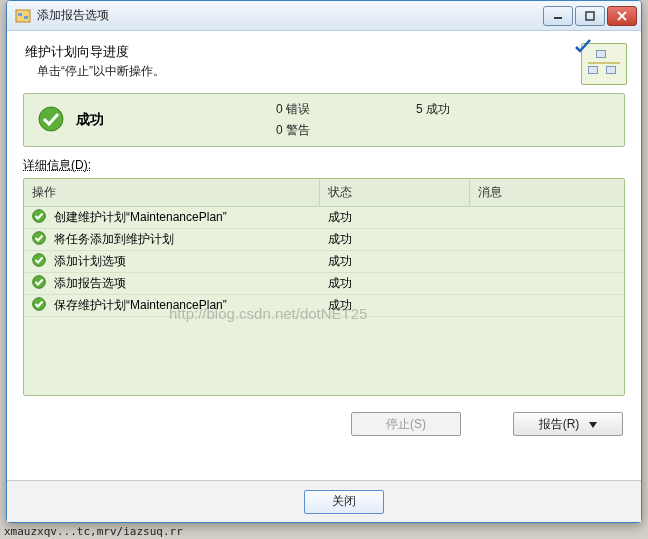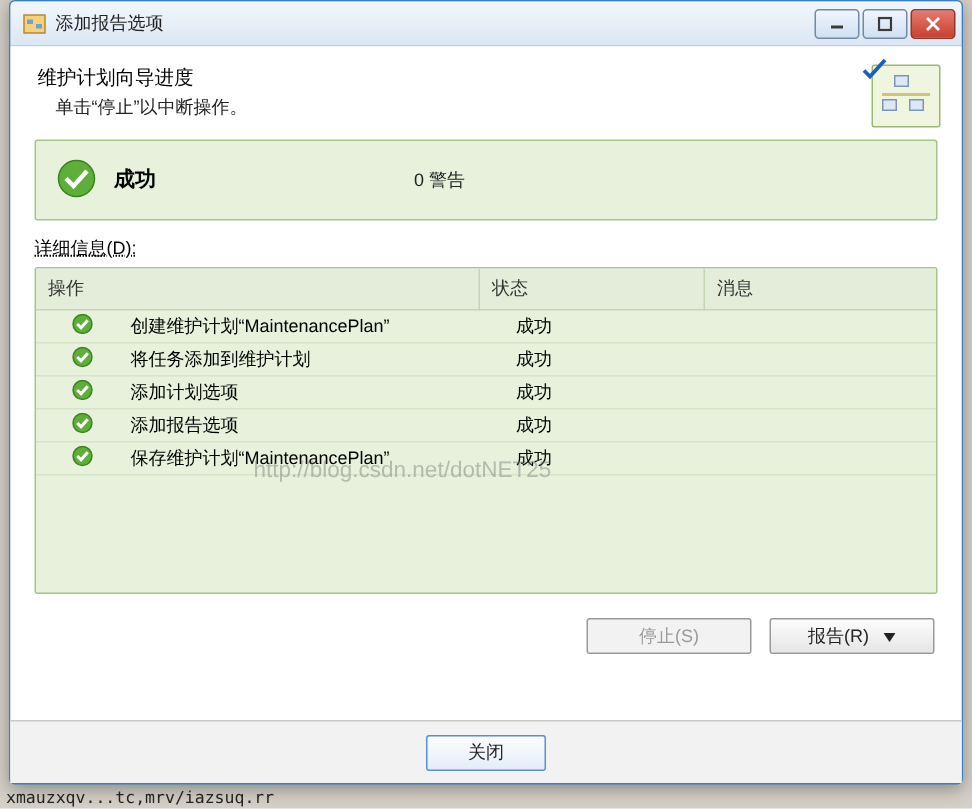--- a/index.html
+++ b/index.html
@@ -57,29 +57,29 @@
   }
   .thead { display:flex; background:#e3edda; }
   .th {
     padding:5px 8px; border-right:1px solid #c5d6b5; border-bottom:1px solid #c5d6b5;
     color:#333; text-align:left;
   }
   .th:last-child{ border-right:none; }
   .col-act{ flex: 0 0 296px; } .col-stat{ flex:0 0 150px; } .col-msg{ flex:1; }
 
   .trow { display:flex; border-bottom:1px solid #d6e3c9; align-items:center; height:22px; }
-  .trow .td { padding:0 24px; display:flex; align-items:center;gap:17px; }
+  .trow .td { padding:0 8px; display:flex; align-items:center; }
   .trow .td.col-act { flex:0 0 296px; } .trow .td.col-stat{ flex:0 0 150px; } .trow .td.col-msg{ flex:1; }
   .trow .row-icon { margin-right:8px; flex-shrink:0; }
 
   .buttons-row { display:flex; justify-content:flex-end; gap:12px; margin:16px 6px 0 0; }
   .btn {
     min-width:110px; height:24px; border:1px solid #9a9a9a; border-radius:2px;
     background:linear-gradient(#fdfdfd,#e5e5e5); display:flex; align-items:center; justify-content:center;
-    padding:0 14px; color:#222;
+    padding:0 14px; color:#222;margin-left:40px;
   }
   .btn.disabled { color:#9a9a9a; background:#f2f2f2; }
   .btn .chev { margin-left:10px; }
 
   .footer {
     position:absolute; left:0; right:0; bottom:0; height:42px;
     border-top:1px solid #c8c8c8; background:#f2f2f2;
     display:flex; align-items:center; justify-content:center; padding:0 14px;
   }
   .footer .btn { min-width:80px; border-color:#5b8dd6; background:linear-gradient(#fbfdff,#e3edf9); }
@@ -149,20 +149,22 @@
 
     <div class="status-box">
       <span class="big-icon">
         <svg class="chk-circle big" viewBox="0 0 26 26">
             <circle cx="13" cy="13" r="12" fill="#5daf3a" stroke="#3c8220"></circle>
             <polyline points="6,13 11,18 20,8" fill="none" stroke="#fff" stroke-width="3"></polyline>
           </svg>
       </span>
       <div class="label">成功</div>
       <div class="counts">
+        <div><span>0</span>&nbsp;<span>错误</span></div>
+        <div><span>5</span>&nbsp;<span>成功</span></div>
         <div><span>0</span>&nbsp;<span>警告</span></div>
       </div>
     </div>
 
     <div class="details-label">详细信息(D):</div>
 
     <div class="table-wrap">
       <div class="thead">
         <div class="th col-act">操作</div>
         <div class="th col-stat">状态</div>

